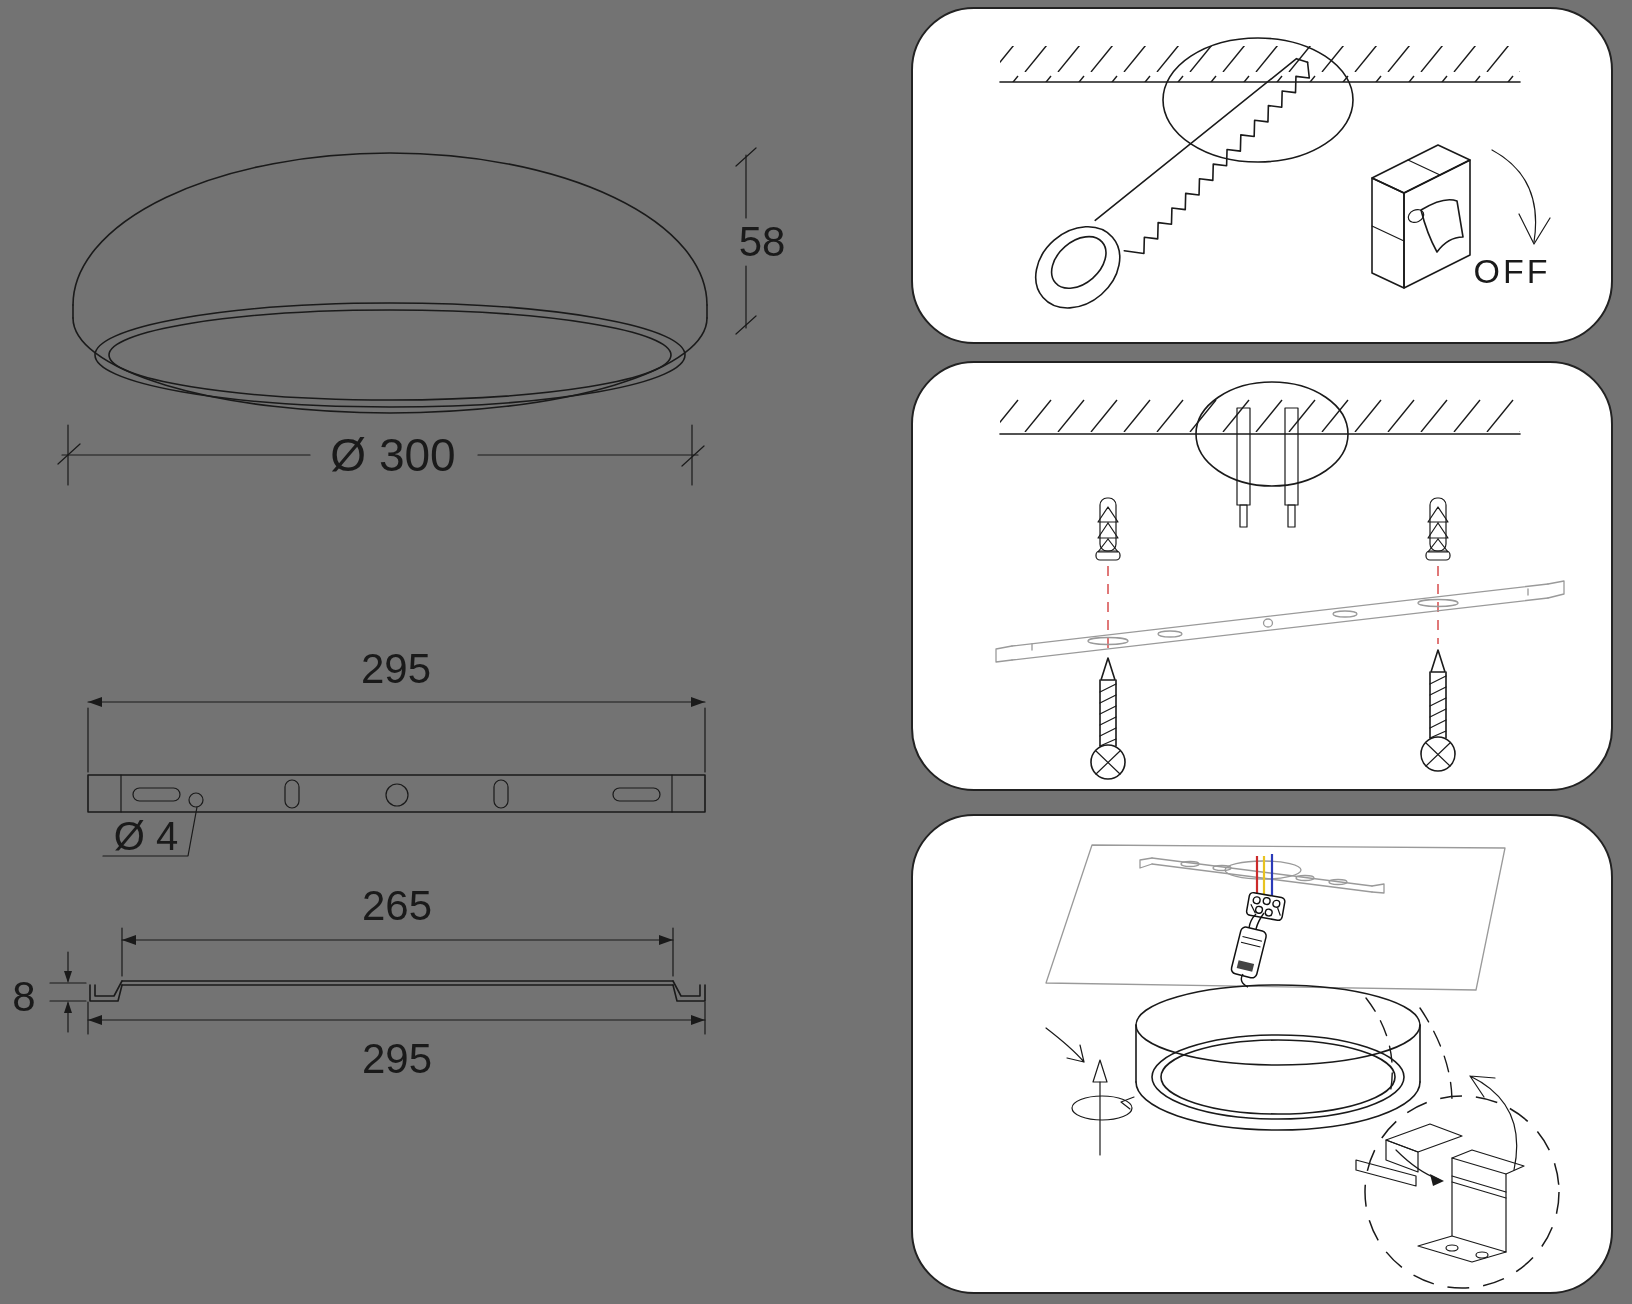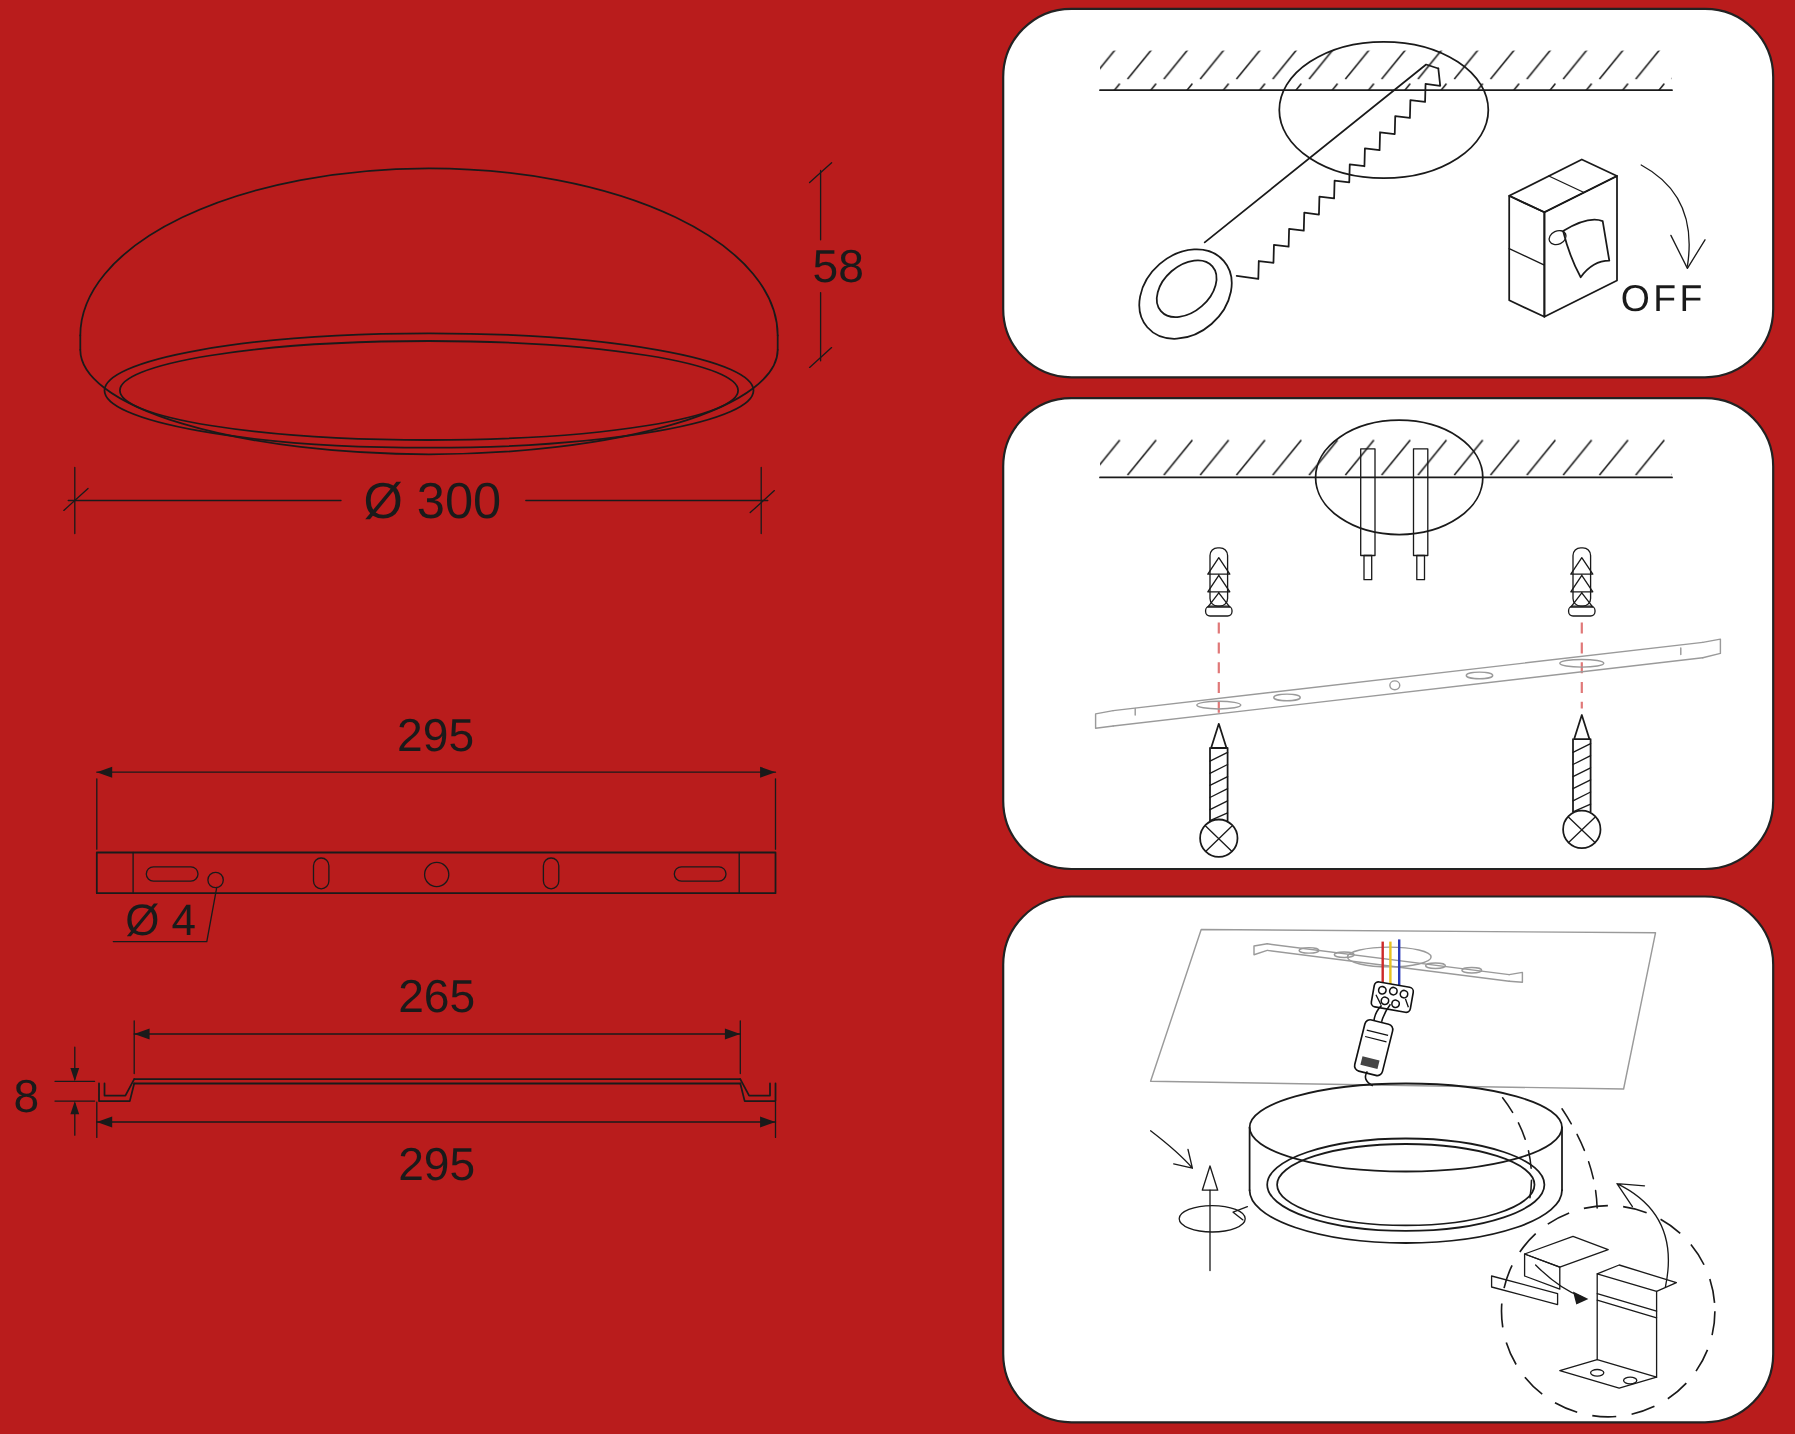--- a/index.html
+++ b/index.html
@@ -1,16 +1,16 @@
 <!DOCTYPE html>
 <html><head>
 <meta charset="utf-8">
 <style>
   html,body{margin:0;padding:0;background:#ffffff;}
-  .stage{width:1632px;height:1304px;position:relative;background:#b91c1c;}
+  .stage{width:1632px;height:1304px;position:relative;background:#737373;}
   svg{display:block;}
   .ln{stroke:#1a1a1a;stroke-width:1.6;fill:none;stroke-linecap:round;stroke-linejoin:round;}
   .lt{stroke:#1a1a1a;stroke-width:1.2;fill:none;stroke-linecap:round;stroke-linejoin:round;}
   .fl{fill:#1a1a1a;stroke:none;}
   .gray{stroke:#9a9a9a;stroke-width:1.3;fill:none;stroke-linecap:round;stroke-linejoin:round;}
   .dashred{stroke:#e07878;stroke-width:2;fill:none;stroke-dasharray:10 8;}
   .dashk{stroke:#1a1a1a;stroke-width:1.4;fill:none;stroke-dasharray:16 11;stroke-linecap:round;}
   .panel{fill:#ffffff;stroke:#222222;stroke-width:2;}
   text{font-family:"Liberation Sans",sans-serif;fill:#1a1a1a;}
   .dim{font-size:42px;}

